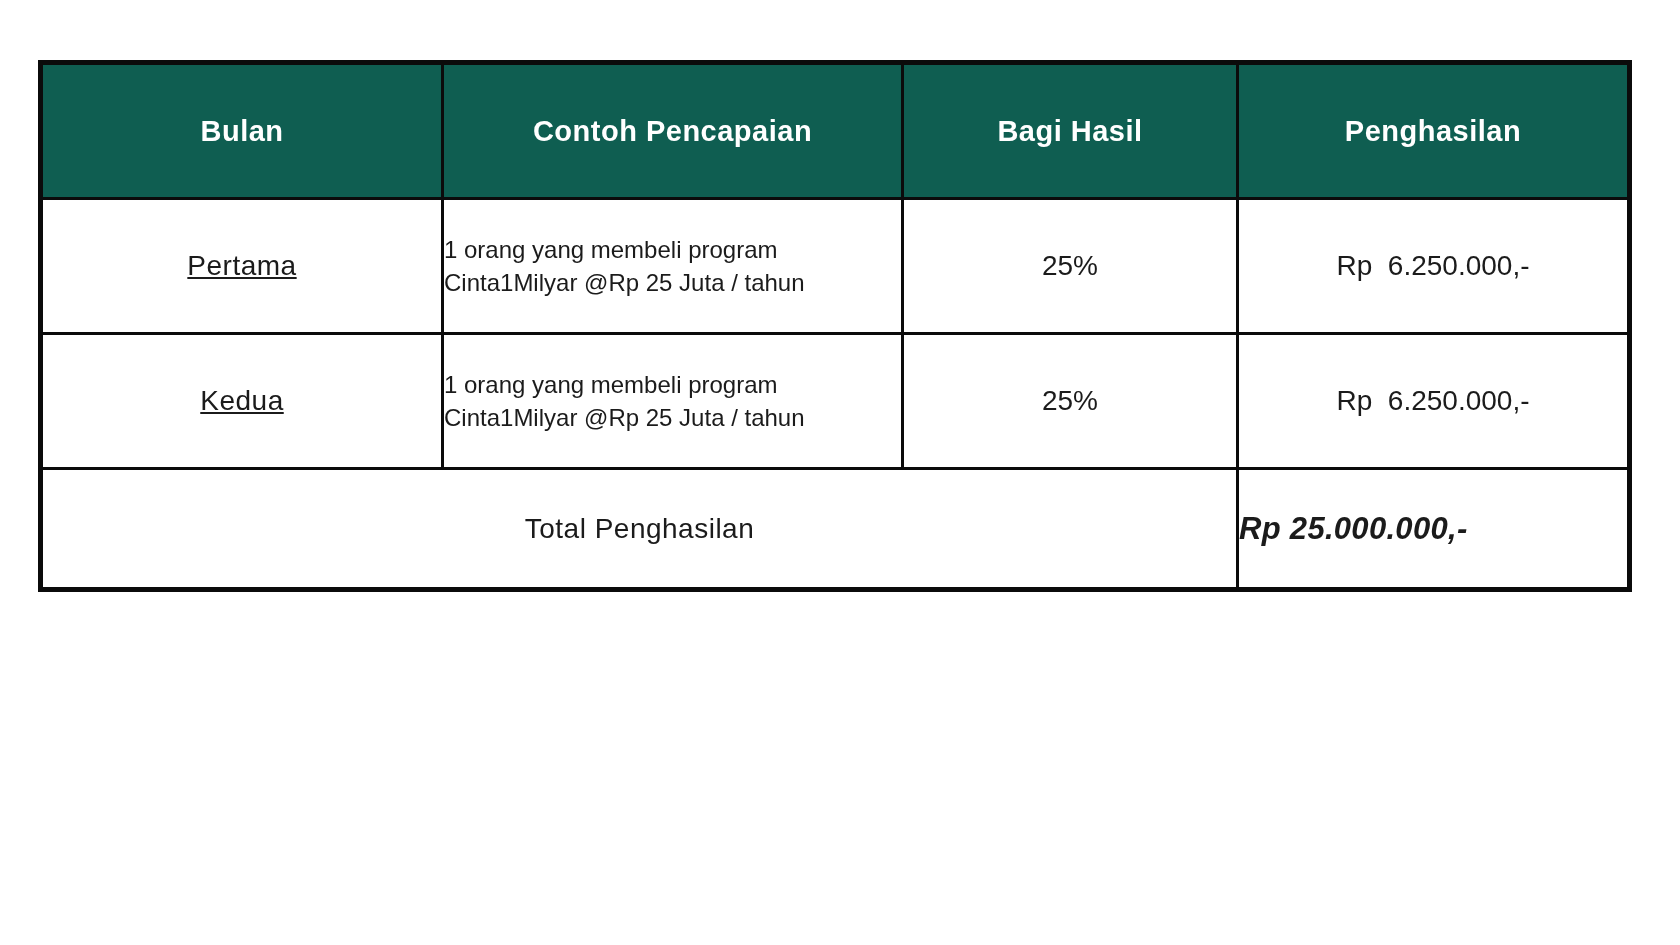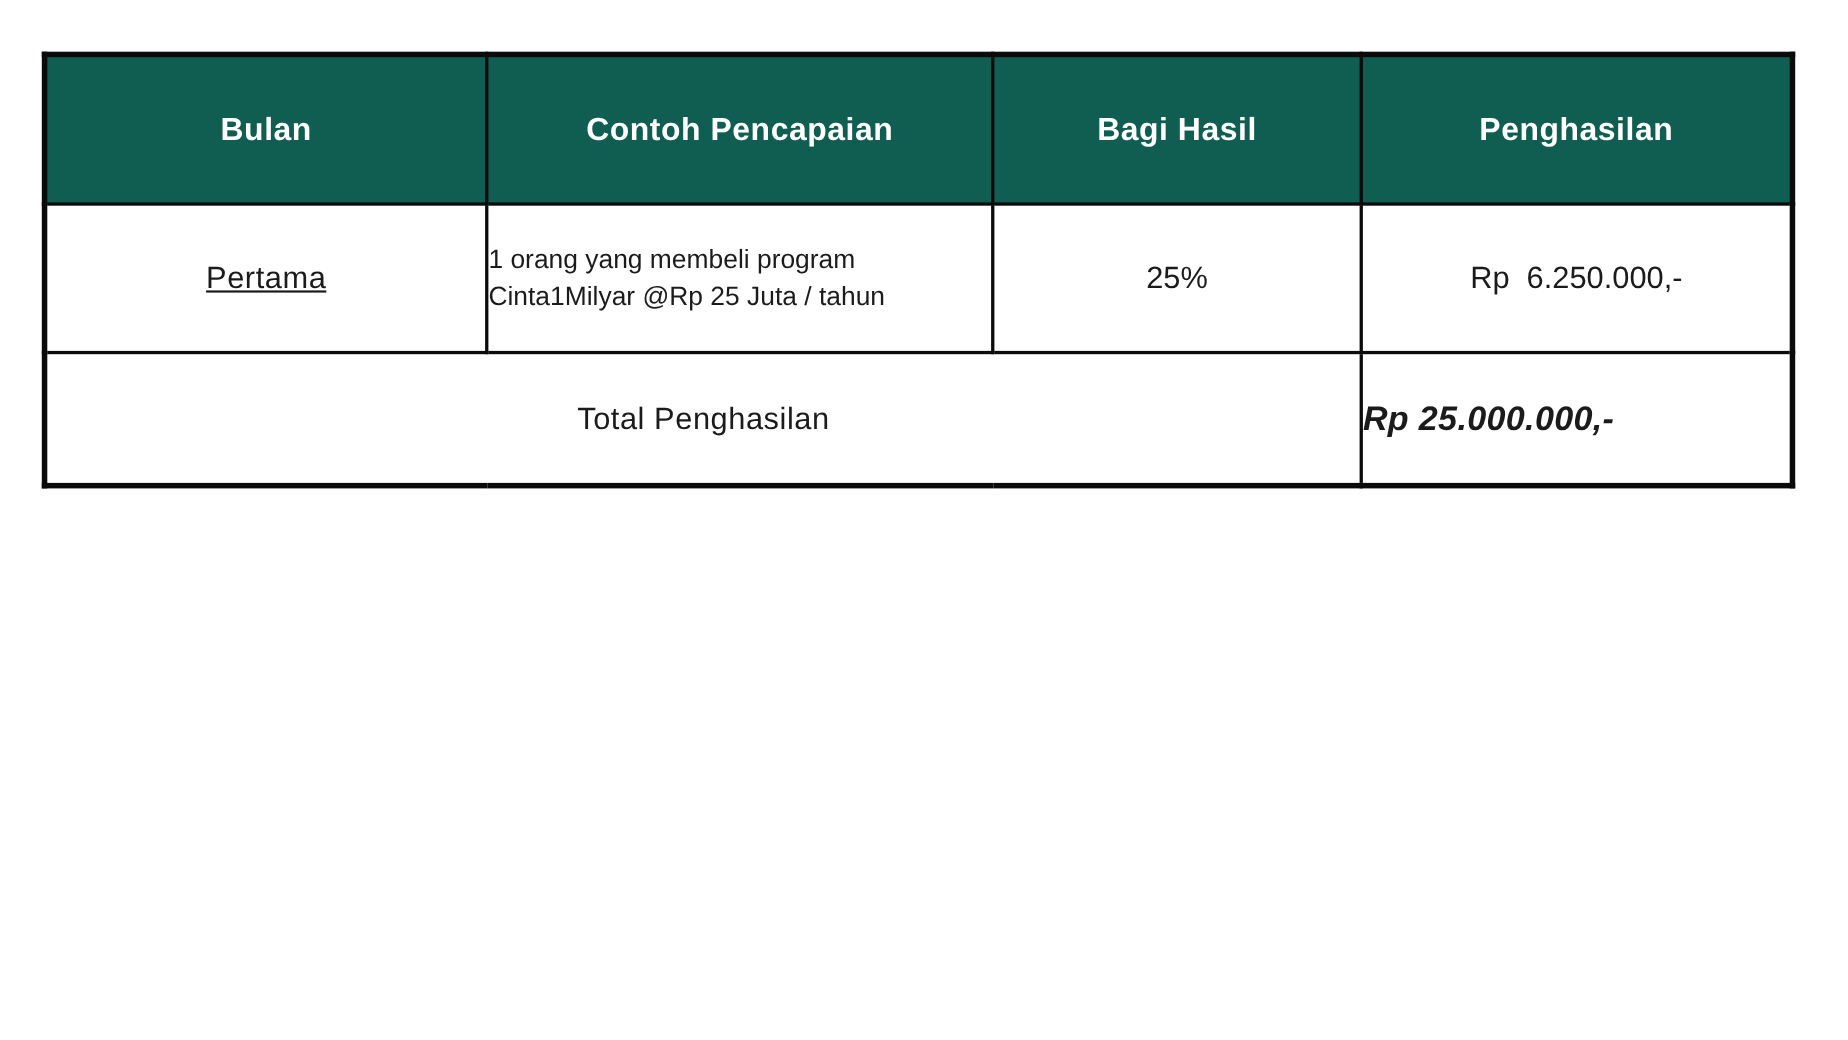--- a/index.html
+++ b/index.html
@@ -14,21 +14,21 @@
   body{
     width:1680px;height:945px;
     background:var(--page-bg);
     font-family:"Liberation Sans", sans-serif;
     color:var(--body-text);
     position:relative;
     overflow:hidden;
   }
   table.income{
     position:absolute;
-    left:38px;top:47px;
+    left:38px;top:60px;
     width:1589px;
     border-collapse:collapse;
     table-layout:fixed;
     border:5px solid var(--border);
   }
   table.income th, table.income td{
     border:3px solid var(--border);
     vertical-align:middle;
     padding:0;
   }
@@ -84,20 +84,27 @@
   </thead>
   <tbody id="table-body">
   <tr>
     <td class="c-bulan">Pertama</td>
     <td class="c-pencapaian">1 orang yang membeli program
 Cinta1Milyar @Rp 25 Juta / tahun</td>
     <td class="c-bagi">25%</td>
     <td class="c-peng">Rp  6.250.000,-</td>
   </tr>
 
+  <tr>
+    <td class="c-bulan">Kedua</td>
+    <td class="c-pencapaian">1 orang yang membeli program
+Cinta1Milyar @Rp 25 Juta / tahun</td>
+    <td class="c-bagi">25%</td>
+    <td class="c-peng">Rp  6.250.000,-</td>
+  </tr>
 
 
 </tbody>
   <tfoot>
     <tr>
       <td class="f-label" colspan="3">Total Penghasilan</td>
       <td class="f-total">Rp 25.000.000,-</td>
     </tr>
   </tfoot>
 </table>

